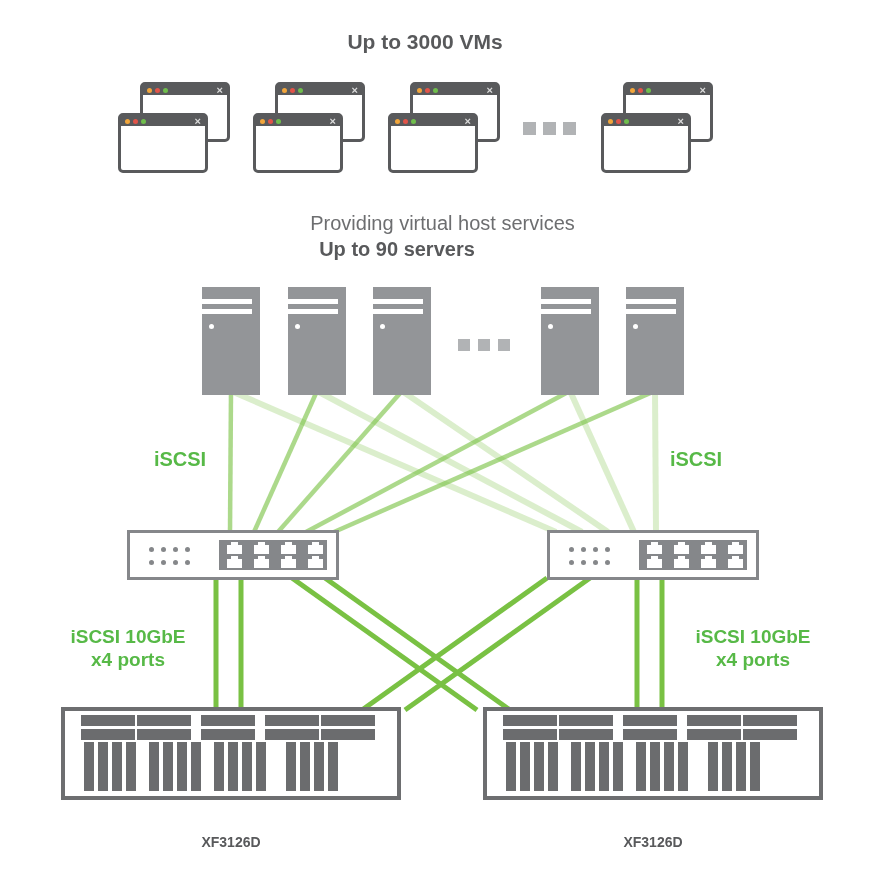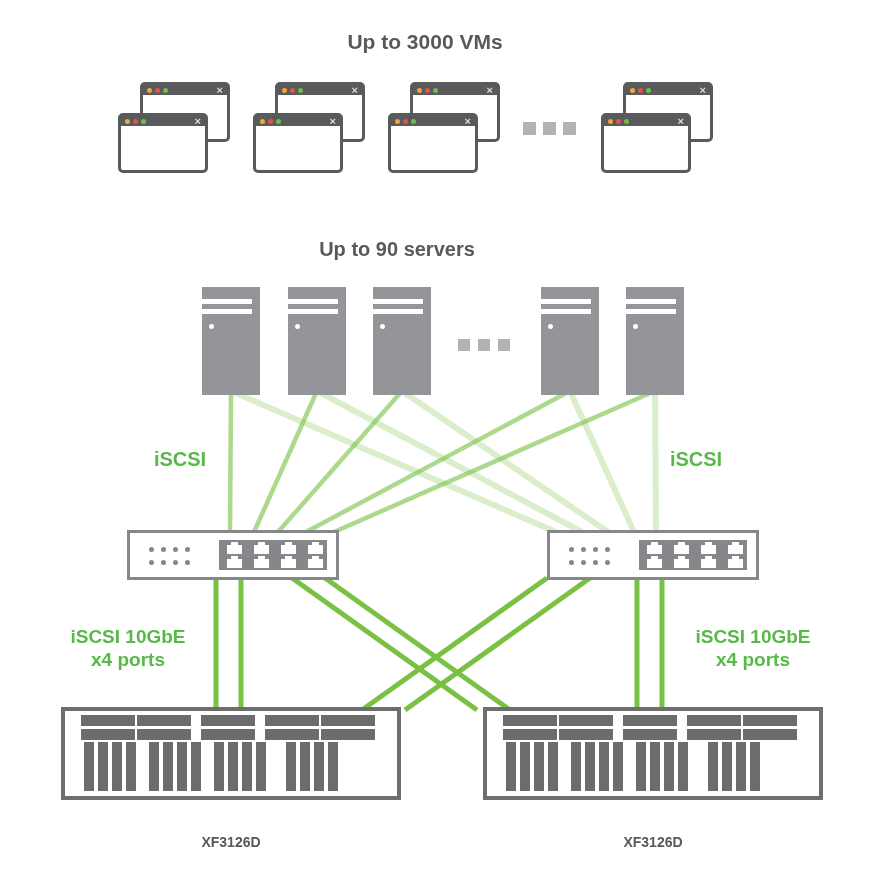--- a/index.html
+++ b/index.html
@@ -84,20 +84,21 @@
       <line x1="241" y1="576" x2="241" y2="712" class="ln ln-solid" stroke="#79C143"></line>
       <line x1="637" y1="576" x2="637" y2="712" class="ln ln-solid" stroke="#79C143"></line>
       <line x1="662" y1="576" x2="662" y2="712" class="ln ln-solid" stroke="#79C143"></line>
       <line x1="292" y1="578" x2="477" y2="710" class="ln ln-solid" stroke="#79C143"></line>
       <line x1="325" y1="578" x2="510" y2="710" class="ln ln-solid" stroke="#79C143"></line>
       <line x1="547" y1="578" x2="362" y2="710" class="ln ln-solid" stroke="#79C143"></line>
       <line x1="590" y1="578" x2="405" y2="710" class="ln ln-solid" stroke="#79C143"></line>
     </svg>
 
   <div class="txt title" style="left:0;top:30px;width:850px;">Up to 3000 VMs</div>
+  <div class="txt sub1" style="left:0;top:212px;width:885px;">Providing virtual host services</div>
   <div class="txt sub2" style="left:0;top:238px;width:794px;">Up to 90 servers</div>
 
   <div class="vm-group" style="left:118px;">
     <div class="vm-win back">
         <div class="vm-titlebar">
           <span class="vm-dot y"></span>
           <span class="vm-dot r"></span>
           <span class="vm-dot g"></span>
           <span class="vm-close"></span>
         </div>

